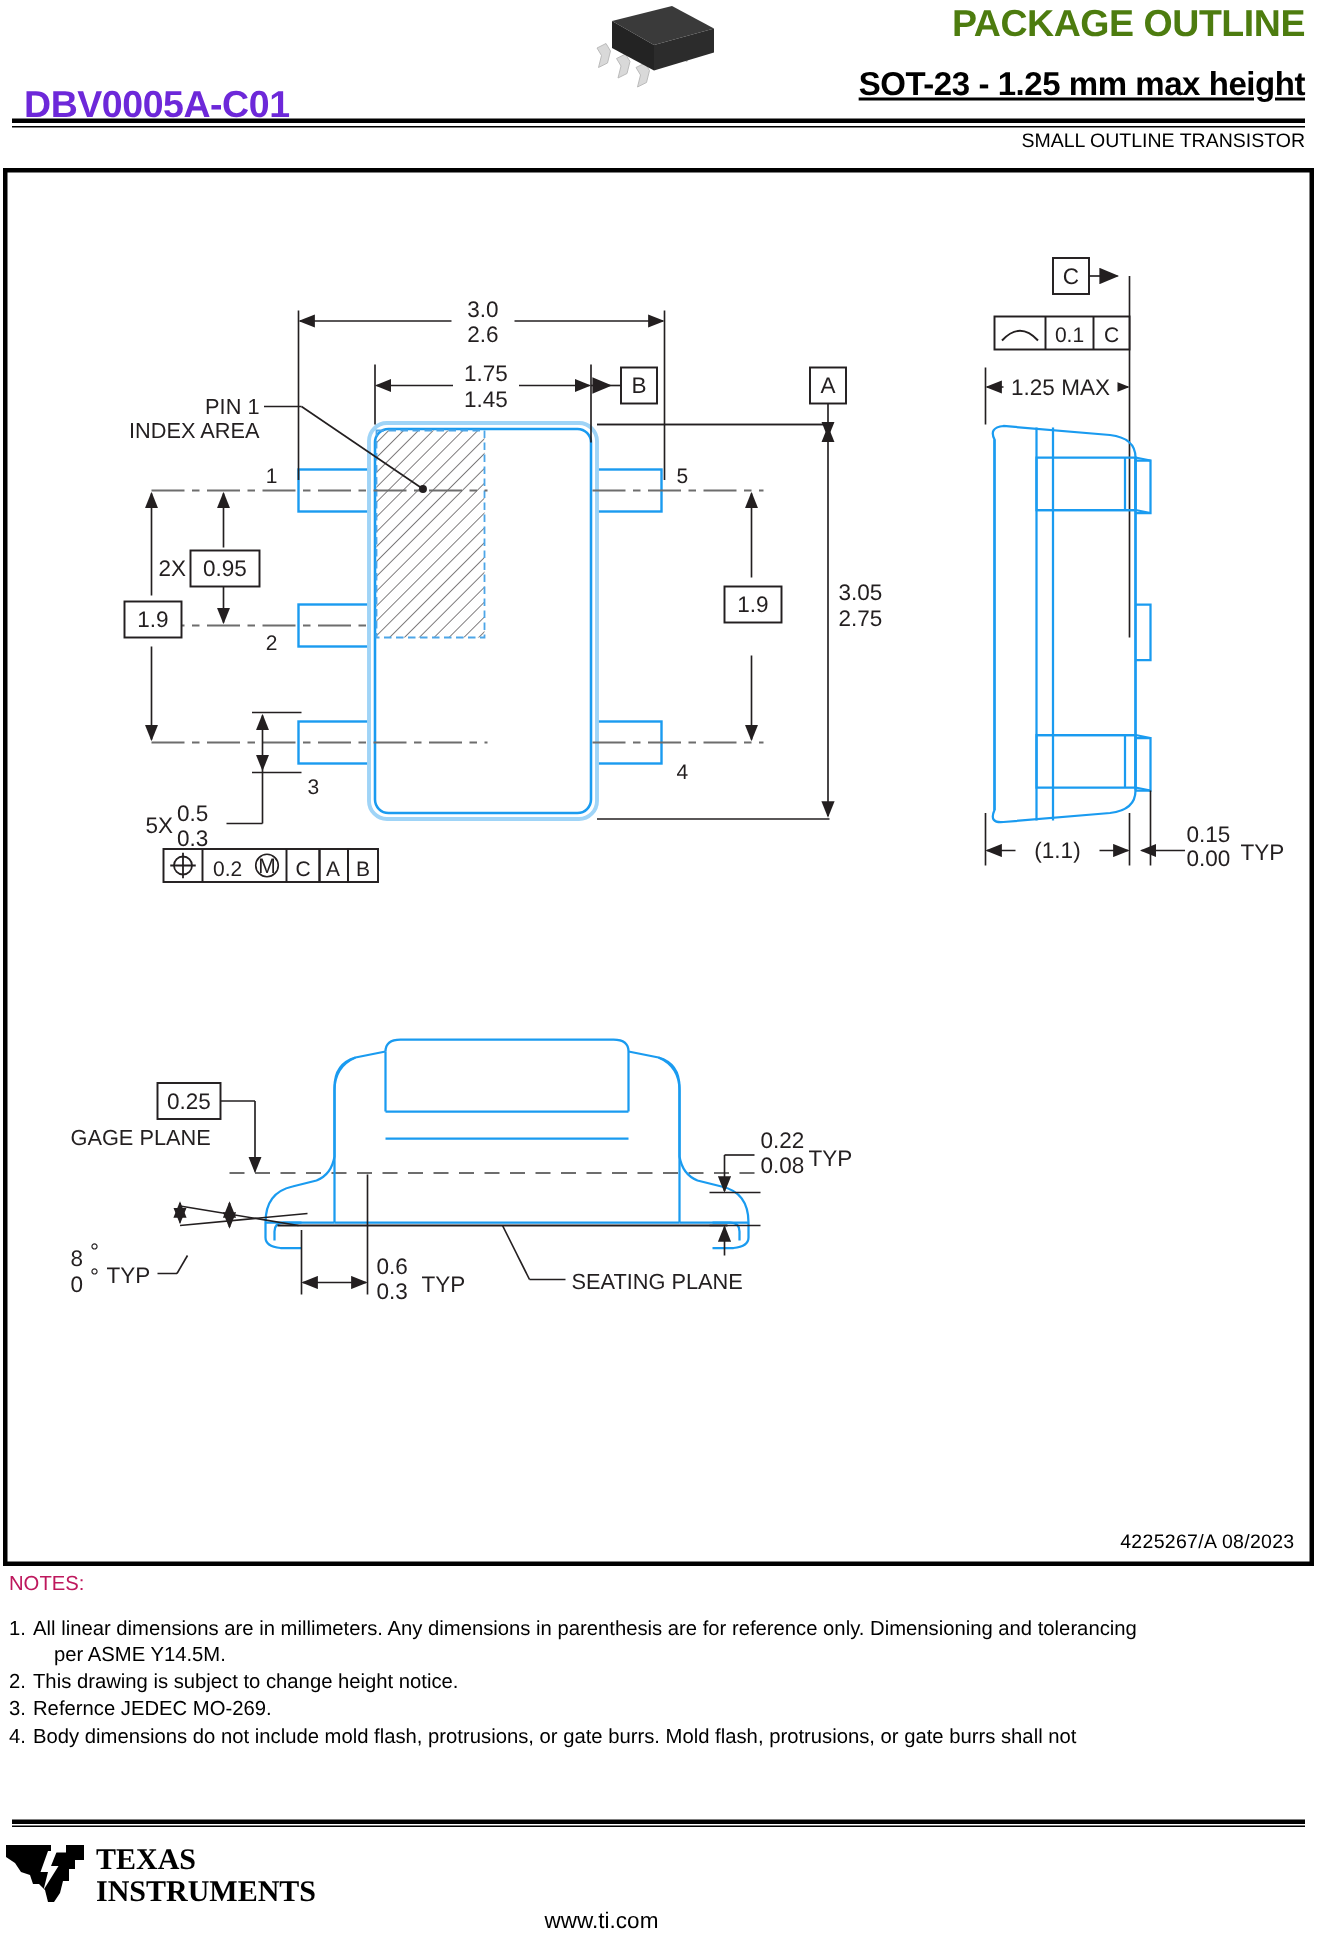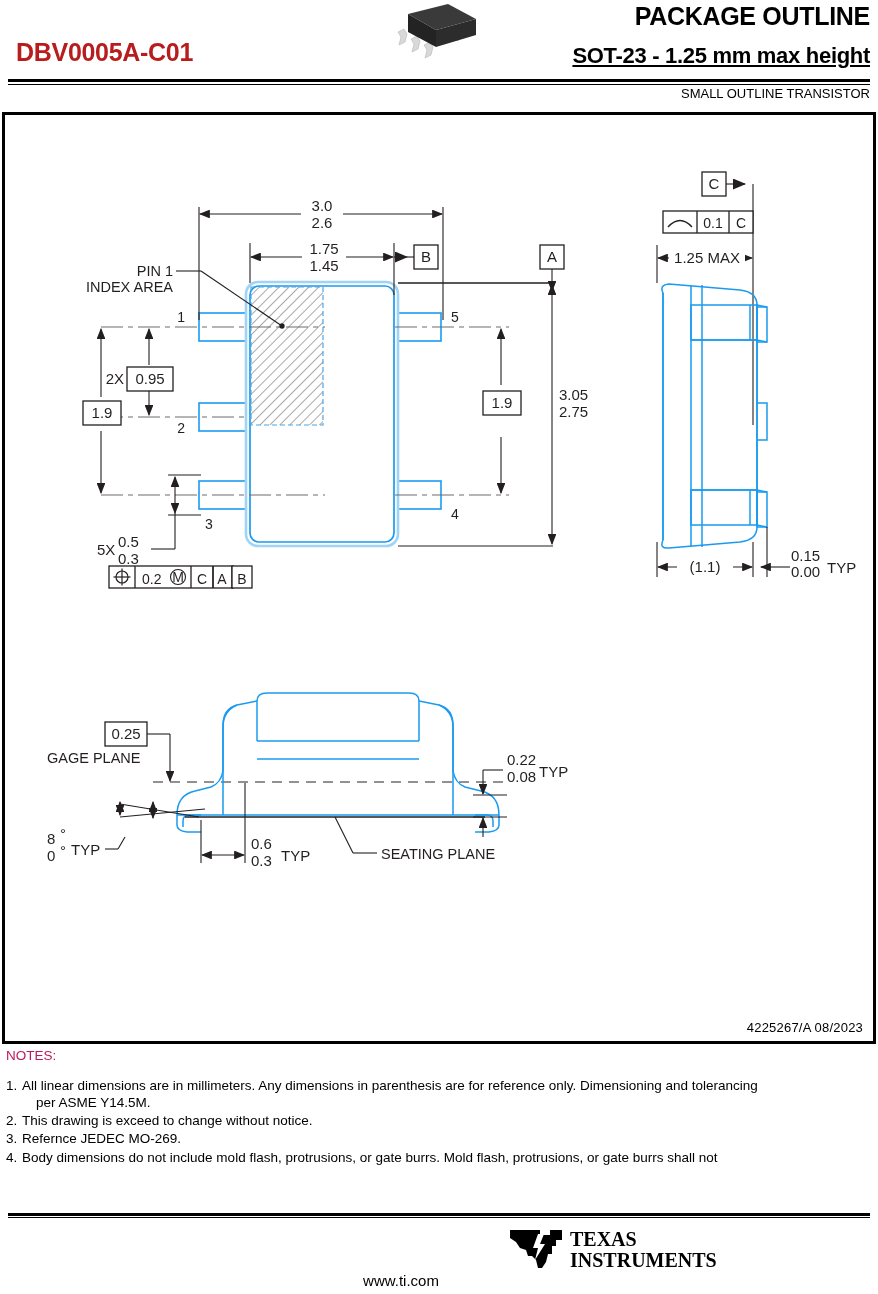--- a/index.html
+++ b/index.html
@@ -14,31 +14,31 @@
     height: 1294px;
     background: #ffffff;
     overflow: hidden;
   }
 
   
   #header { position: absolute; left: 0; top: 0; width: 878px; height: 112px; }
   #title-main {
     position: absolute; right: 8px; top: 2px;
     font-size: 25px; font-weight: bold; letter-spacing: -0.3px;
-    color: #000000; white-space: nowrap;
+    color: #4d7c0f; white-space: nowrap;
   }
   #title-sub {
     position: absolute; right: 8px; top: 43px;
     font-size: 22px; font-weight: bold; letter-spacing: -0.3px;
     color: #000; white-space: nowrap; text-decoration: underline;
   }
   #pkg-code {
-    position: absolute; left: 16px; top: 38px;
+    position: absolute; left: 16px; top: 56px;
     font-size: 25px; font-weight: bold; letter-spacing: -0.3px;
-    color: #b91c1c; white-space: nowrap;
+    color: #6d28d9; white-space: nowrap;
   }
   #header-rule {
     position: absolute; left: 8px; top: 79px; width: 862px; height: 0;
     border-top: 3px solid #000; border-bottom: 1px solid #000;
     height: 6px;
   }
   #title-trans {
     position: absolute; right: 8px; top: 86px;
     font-size: 13px; color: #000; white-space: nowrap;
   }
@@ -71,21 +71,21 @@
   .note-row { display: flex; font-size: 13.5px; color: #000; line-height: 1.27; margin-bottom: 1px; }
   .note-num { width: 16px; flex: 0 0 16px; text-align: left; }
   .note-body { flex: 1 1 auto; }
   .note-cont { display: block; padding-left: 14px; }
 
   
   #footer-rule {
     position: absolute; left: 8px; top: 1213px; width: 862px;
     height: 5px; border-top: 3px solid #000; border-bottom: 1px solid #000;
   }
-  #ti-logo { position: absolute; left: 0; top: 1226px; width: 766px; text-align: right; }
+  #ti-logo { position: absolute; left: 0; top: 1226px; width: 766px; text-align: left; }
   #ti-url { position: absolute; left: 0; top: 1272px; width: 802px; text-align: center;
             font-size: 15px; color: #000; }
 </style>
 </head>
 <body>
 
 <div id="page">
 
   <div id="header">
     <div id="pkg-code">DBV0005A-C01</div>
@@ -428,21 +428,21 @@
     <div class="note-row">
       <span class="note-num">1.</span>
       <span class="note-body">
         <span>All linear dimensions are in millimeters. Any dimensions in parenthesis are for reference only. Dimensioning and tolerancing</span>
         <span class="note-cont">per ASME Y14.5M.</span>
       </span>
     </div>
 
     <div class="note-row">
       <span class="note-num">2.</span>
-      <span class="note-body">This drawing is exceed to change without notice.</span>
+      <span class="note-body">This drawing is subject to change height notice.</span>
     </div>
 
     <div class="note-row">
       <span class="note-num">3.</span>
       <span class="note-body">Refernce JEDEC MO-269.</span>
     </div>
 
     <div class="note-row">
       <span class="note-num">4.</span>
       <span class="note-body">

